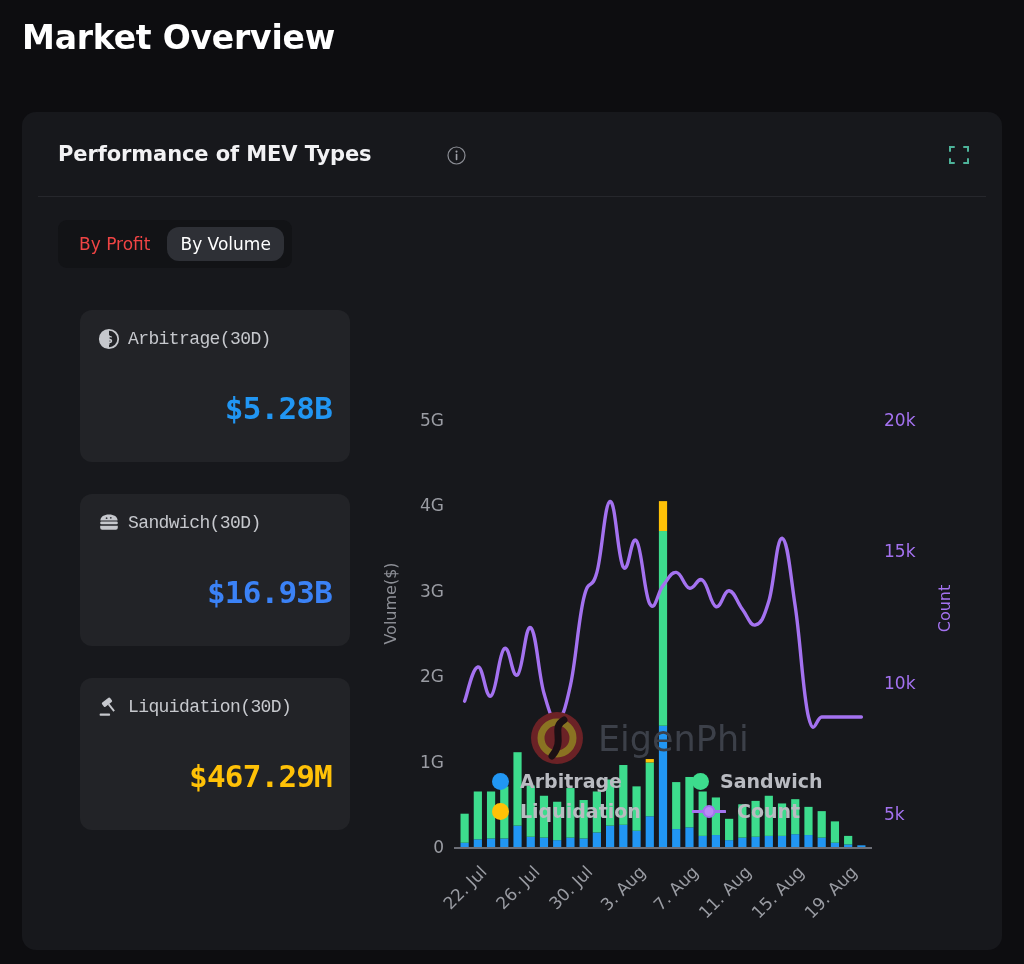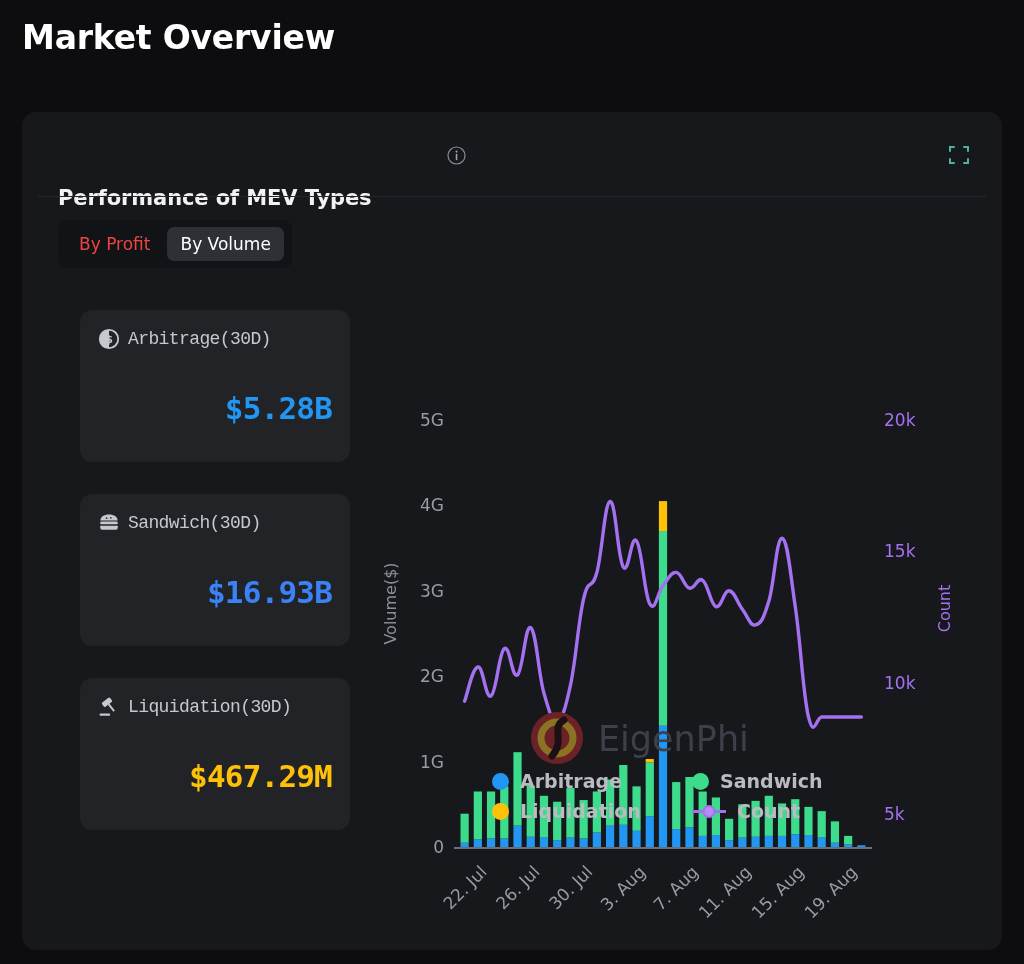--- a/index.html
+++ b/index.html
@@ -25,21 +25,20 @@
     border-radius: 14px;
   }
 
   .card-header {
     position: absolute; left: 0; top: 0; width: 100%; height: 84px;
   }
   .card-title {
     position: absolute; left: 36px; top: 30px;
     font-size: 21px; font-weight: bold; color: #f2f2f4;
     letter-spacing: -0.1px;
-    margin-top: 44px;
   }
   .info-icon {
     position: absolute; left: 425px; top: 34px;
     width: 19px; height: 19px;
   }
   .expand-icon {
     position: absolute; right: 32px; top: 32px;
     width: 22px; height: 22px;
   }
   .card-divider {
@@ -53,21 +52,21 @@
     border-radius: 9px;
     padding: 7px 8px;
     display: flex; gap: 4px; align-items: center;
   }
   .toggle-btn {
     font-size: 17px; padding: 7px 13px; border-radius: 7px;
     color: #ef4444; background: transparent; border: none; cursor: pointer;
     font-family: "DejaVu Sans", "Liberation Sans", sans-serif;
     white-space: nowrap;
   }
-  .toggle-btn.active { background: #2e3036; color: #ffffff; }
+  .toggle-btn.active { background: #2e3036; color: #ffffff; border-radius: 12px; }
 
   .stats-col {
     position: absolute; left: 58px; top: 198px;
     width: 270px;
   }
   .stat-card {
     background: #222327;
     border-radius: 12px;
     padding: 18px 18px 20px 18px;
     margin-bottom: 32px;

